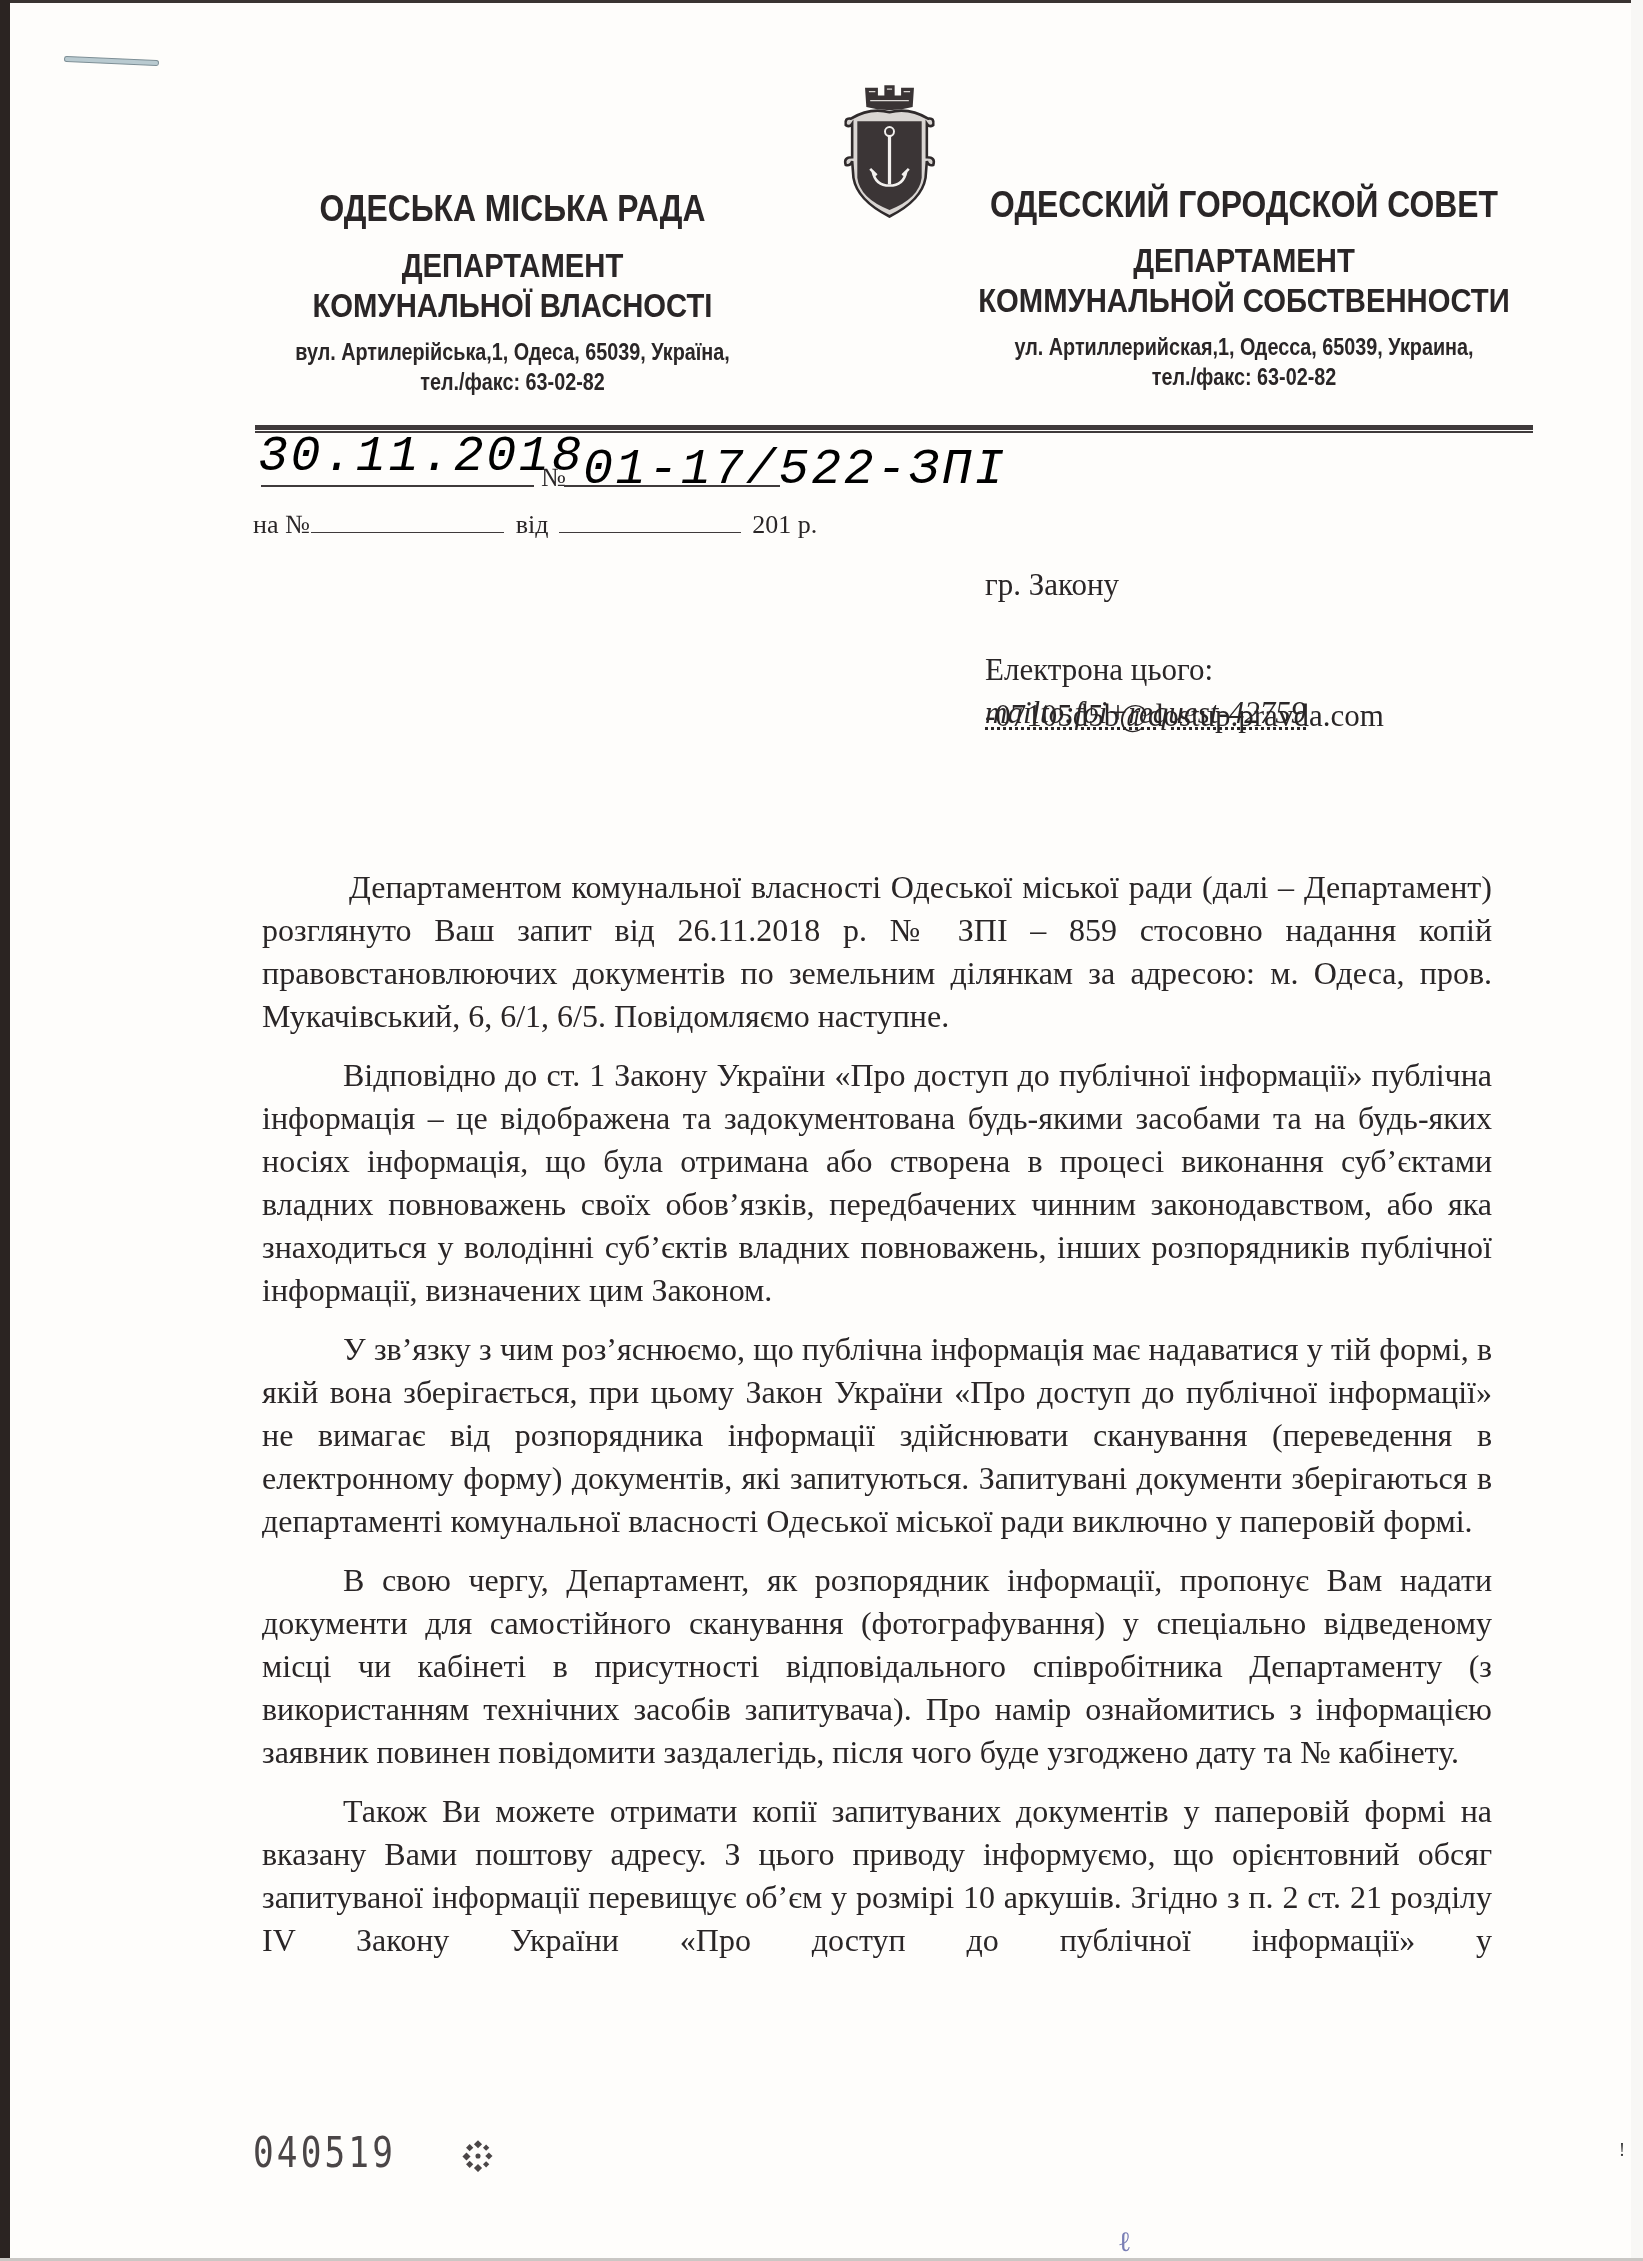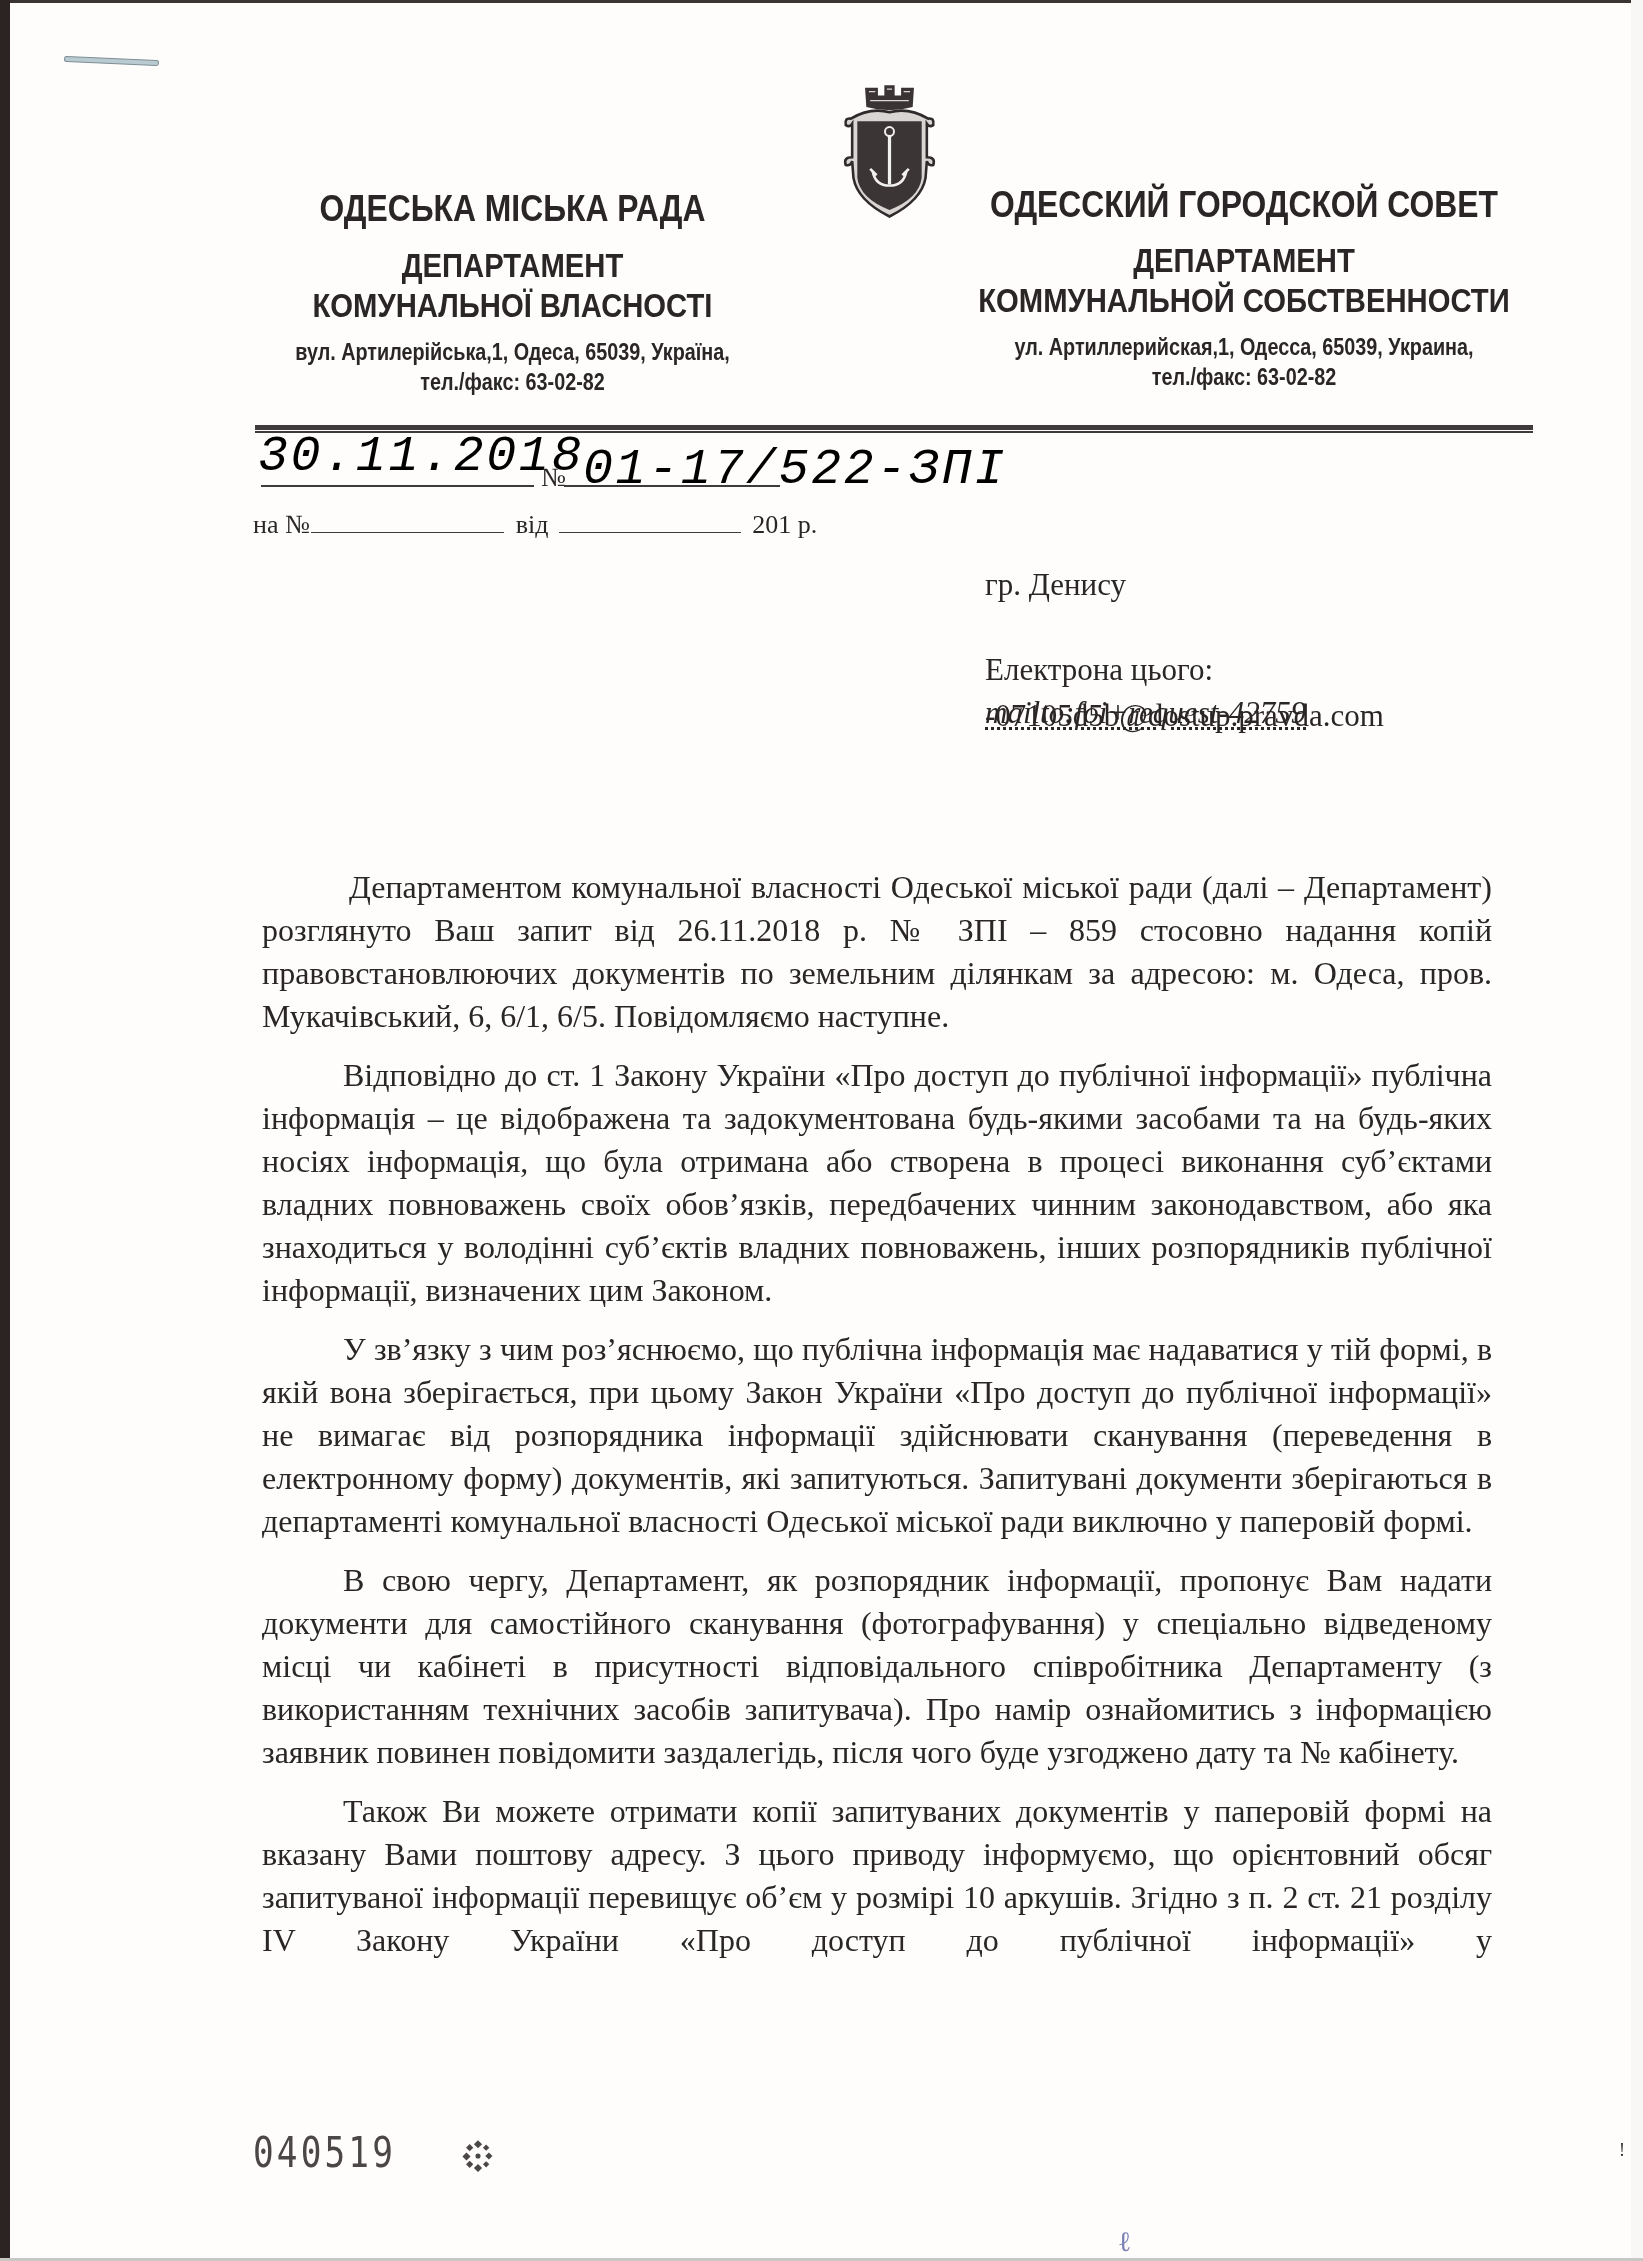--- a/index.html
+++ b/index.html
@@ -115,21 +115,21 @@
 <div class="hand reg-date">30.11.2018</div>
 <div class="reg-date-line"></div>
 <div class="reg-no-sign">№</div>
 <div class="hand reg-no">01-17/522-ЗПІ</div>
 <div class="reg-no-line"></div>
 
 <div class="ref-row">
   <span>на №</span><span class="blank b1"></span><span>від</span><span class="blank b2"></span><span>201  р.</span>
 </div>
 
-<div class="recipient rcpt-name">гр. Денису</div>
+<div class="recipient rcpt-name">гр. Закону</div>
 <div class="recipient rcpt-label">Електрона цього:</div>
 <div class="recipient rcpt-mail1">mailto:foi+request-42759</div>
 <div class="recipient rcpt-mail2">-07105d5b@dostup.pravda.com</div>
 
 <div class="body-text">
   <p class="first">Департаментом комунальної власності Одеської міської ради (далі – Департамент) розглянуто Ваш запит від 26.11.2018 р. № ЗПІ – 859 стосовно надання копій правовстановлюючих документів по земельним ділянкам за адресою: м. Одеса, пров. Мукачівський, 6, 6/1, 6/5. Повідомляємо наступне.</p>
   <p>Відповідно до ст. 1 Закону України «Про доступ до публічної інформації» публічна інформація – це відображена та задокументована будь-якими засобами та на будь-яких носіях інформація, що була отримана або створена в процесі виконання суб’єктами владних повноважень своїх обов’язків, передбачених чинним законодавством, або яка знаходиться у володінні суб’єктів владних повноважень, інших розпорядників публічної інформації, визначених цим Законом.</p>
   <p>У зв’язку з чим роз’яснюємо, що публічна інформація має надаватися у тій формі, в якій вона зберігається, при цьому Закон України «Про доступ до публічної інформації» не вимагає від розпорядника інформації здійснювати сканування (переведення в електронному форму) документів, які запитуються. Запитувані документи зберігаються в департаменті комунальної власності Одеської міської ради виключно у паперовій формі.</p>
   <p>В свою чергу, Департамент, як розпорядник інформації, пропонує Вам надати документи для самостійного сканування (фотографування) у спеціально відведеному місці чи кабінеті в присутності відповідального співробітника Департаменту (з використанням технічних засобів запитувача). Про намір ознайомитись з інформацією заявник повинен повідомити заздалегідь, після чого буде узгоджено дату та № кабінету.</p>
   <p class="last">Також Ви можете отримати копії запитуваних документів у паперовій формі на вказану Вами поштову адресу. З цього приводу інформуємо, що орієнтовний обсяг запитуваної інформації перевищує об’єм у розмірі 10 аркушів. Згідно з п. 2  ст. 21 розділу IV Закону України «Про доступ до публічної інформації» у</p>

